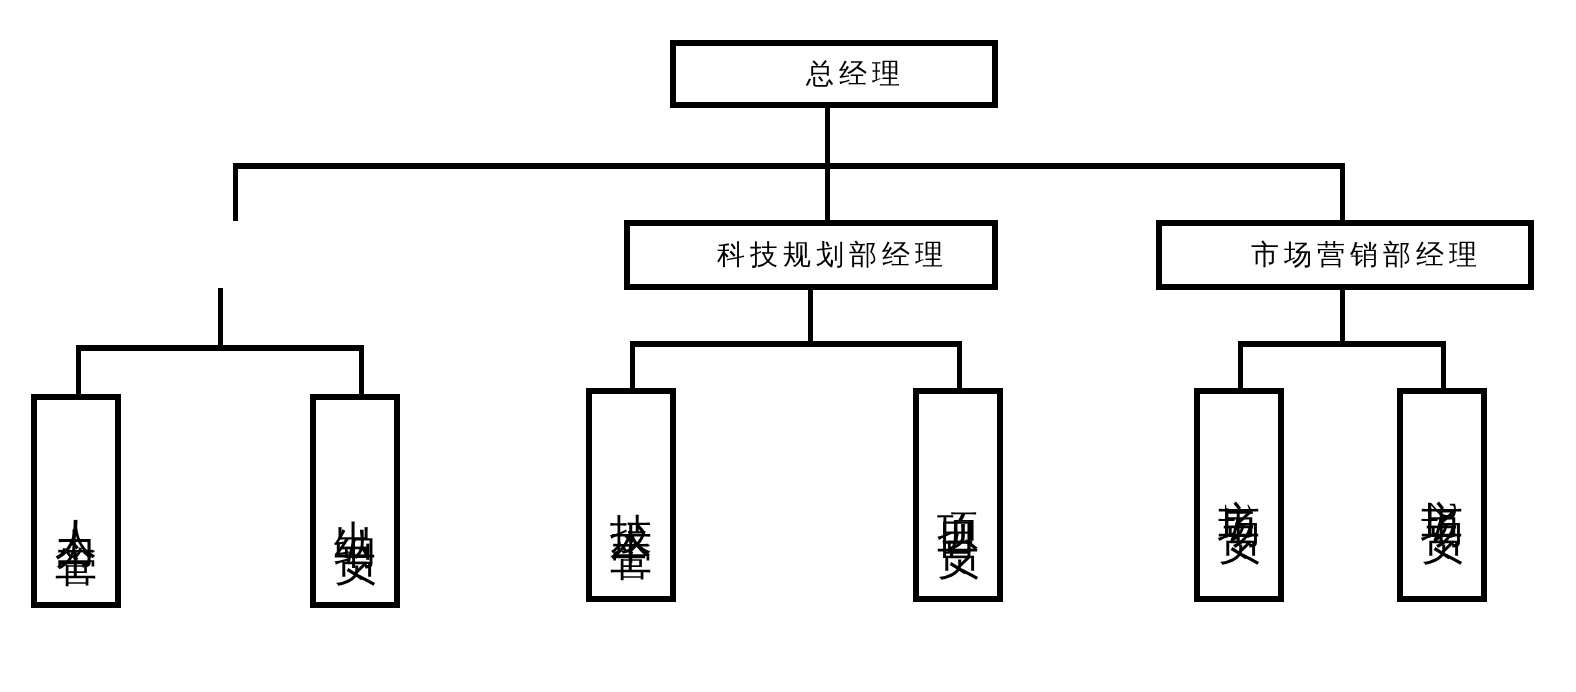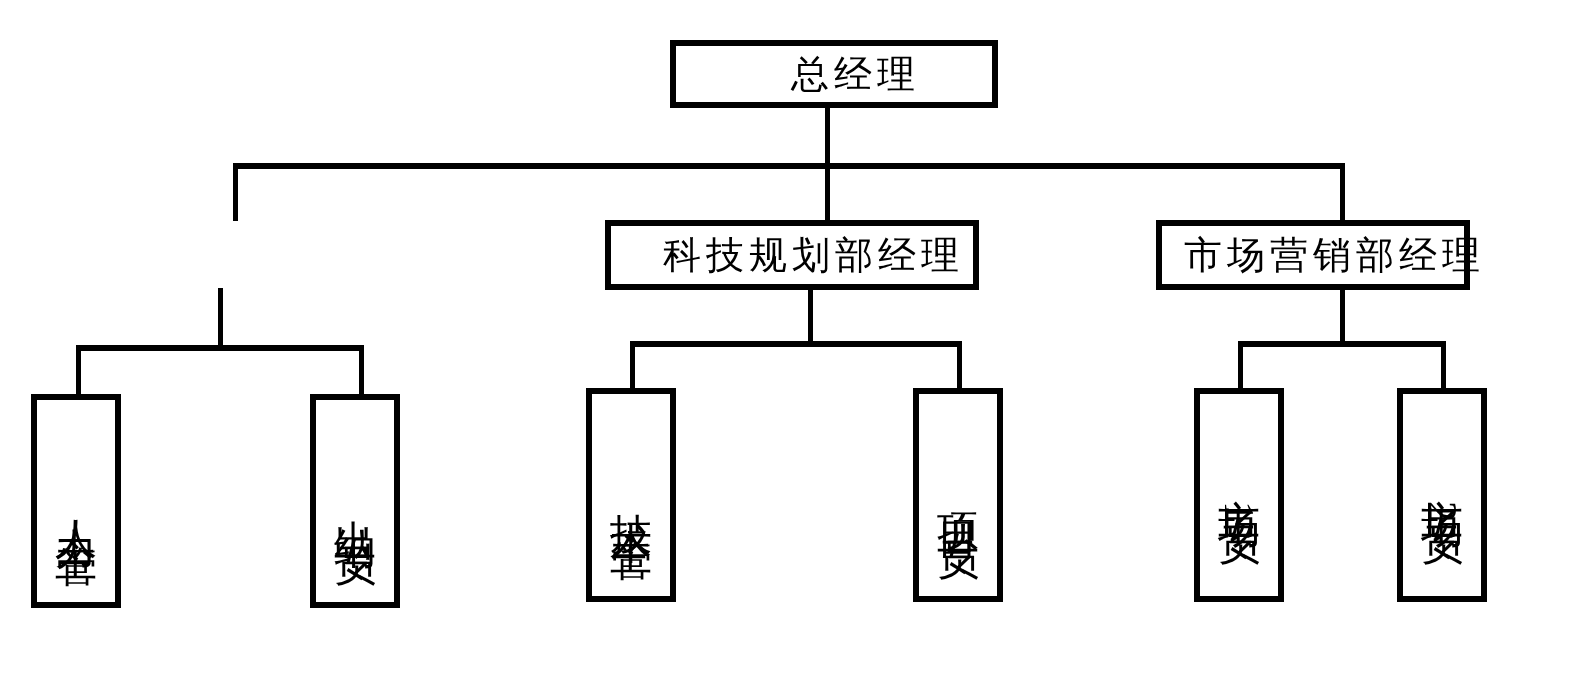--- a/index.html
+++ b/index.html
@@ -22,21 +22,21 @@
     box-sizing: border-box;
     background: #ffffff;
     border: 6px solid #000000;
     display: flex;
     align-items: center;
     justify-content: center;
     color: #000000;
     z-index: 3;
   }
   .node.horiz {
-    font-size: 38px;
+    font-size: 28px;
     letter-spacing: 5px;
     line-height: 1;
     white-space: nowrap;
     padding-left: 43px;
   }
   .node.vert {
     writing-mode: vertical-rl;
     text-orientation: upright;
     font-size: 42px;
     letter-spacing: 9px;
@@ -73,25 +73,25 @@
 
   <div class="line v" style="left:825px; top:106px; width:5px; height:62px;"></div>
 
   <div class="line h" style="left:233px; top:163px; width:1112px; height:6px;"></div>
 
   <div class="line v" style="left:233px; top:163px; width:5px; height:58px;"></div>
   <div class="line v" style="left:825px; top:163px; width:5px; height:58px;"></div>
   <div class="line v" style="left:1340px; top:163px; width:5px; height:58px;"></div>
 
 
-  <div class="node horiz" style="left:605px; top:220px; width:374px; height:70px;">
+  <div class="node horiz" style="left:624px; top:220px; width:374px; height:70px;">
     <span class="label">科技规划部经理</span>
   </div>
 
-  <div class="node horiz" style="left:1156px; top:220px; width:314px; height:70px;">
+  <div class="node horiz" style="left:1156px; top:220px; width:378px; height:70px;">
     <span class="label">市场营销部经理</span>
   </div>
 
   <div class="line v" style="left:218px; top:288px; width:5px; height:60px;"></div>
   <div class="line h" style="left:76px; top:345px; width:288px; height:6px;"></div>
   <div class="line v" style="left:76px; top:345px; width:5px; height:52px;"></div>
   <div class="line v" style="left:359px; top:345px; width:5px; height:52px;"></div>
 
   <div class="line v" style="left:808px; top:288px; width:5px; height:56px;"></div>
   <div class="line h" style="left:630px; top:341px; width:332px; height:6px;"></div>

